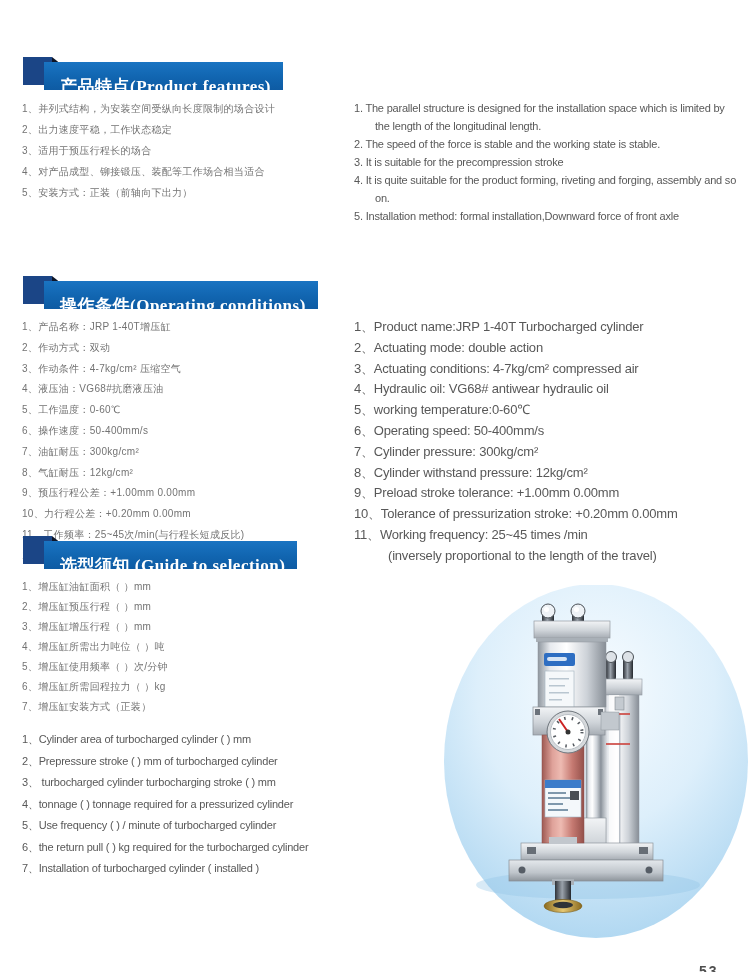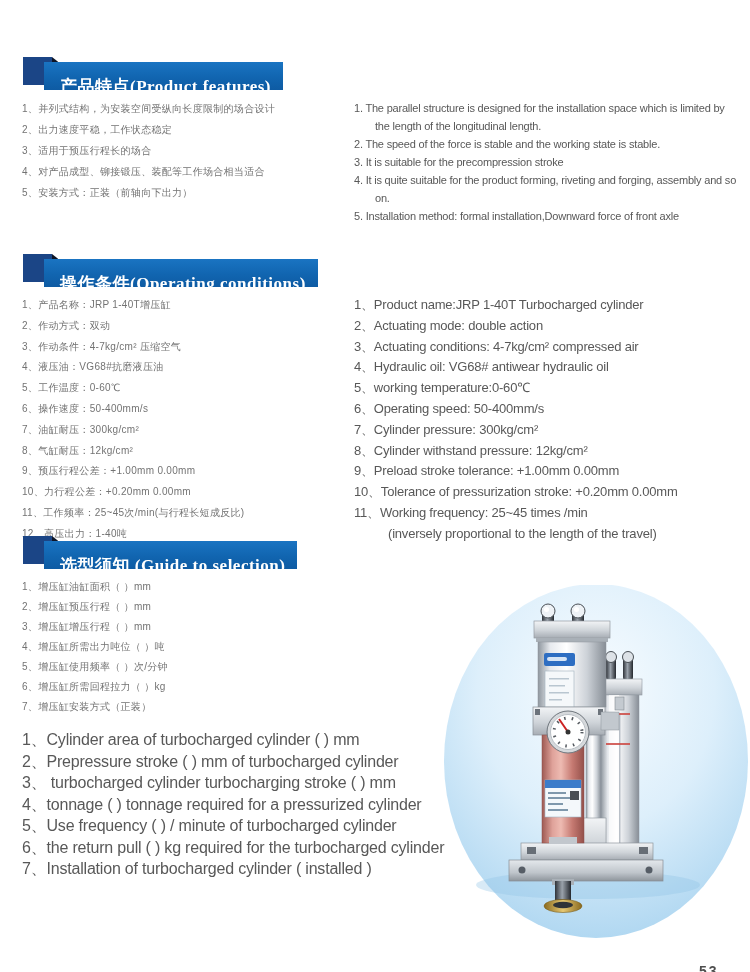--- a/index.html
+++ b/index.html
@@ -3,21 +3,21 @@
 <meta charset="utf-8">
 <style>
   * { margin:0; padding:0; box-sizing:border-box; }
   html,body { background:#ffffff; }
   .page {
     position:relative; width:750px; height:972px; background:#ffffff;
     overflow:hidden; font-family:"Liberation Sans", sans-serif;
   }
   .section { position:absolute; left:22px; width:718px; }
   #sec-features  { top:55px; }
-  #sec-operating { top:252px; }
+  #sec-operating { top:274px; }
   #sec-selection { top:534px; }
 
   
   .sec-header { position:relative; height:36px; margin-bottom:7px; }
   .hdr-square {
     position:absolute; left:1px; top:2px; width:29px; height:28px;
     background:#1b4586;
   }
   .hdr-square::after {
     content:""; position:absolute; right:-6px; top:0; width:6px; height:11px;
@@ -47,21 +47,21 @@
 
   #sec-operating .cn-list li { line-height:20.8px; }
   #sec-operating .en-list li { font-size:13px; line-height:20.8px; padding-left:24px; text-indent:-24px; }
   #sec-operating .en-list li.continuation { padding-left:34px; text-indent:0; }
   #sec-operating .col-cn { width:332px; flex:none; }
   #sec-operating .col-en { flex:1; }
 
   #sec-selection .cn-list { width:430px; }
   #sec-selection .cn-list li { line-height:20px; }
   #sec-selection .en-list { width:470px; margin-top:12px; }
-  #sec-selection .en-list li { font-size:16px; line-height:21.5px; padding-left:24px; text-indent:-24px; }
+  #sec-selection .en-list li { font-size:11px; line-height:21.5px; padding-left:24px; text-indent:-24px; }
 
   
   .product-figure { position:absolute; left:443px; top:585px; width:305px; height:360px; }
 
   
   .page-number {
     position:absolute; left:699px; top:963px; color:#4e4e4e;
     font-weight:bold; font-size:14px; letter-spacing:2px;
   }
 </style>

